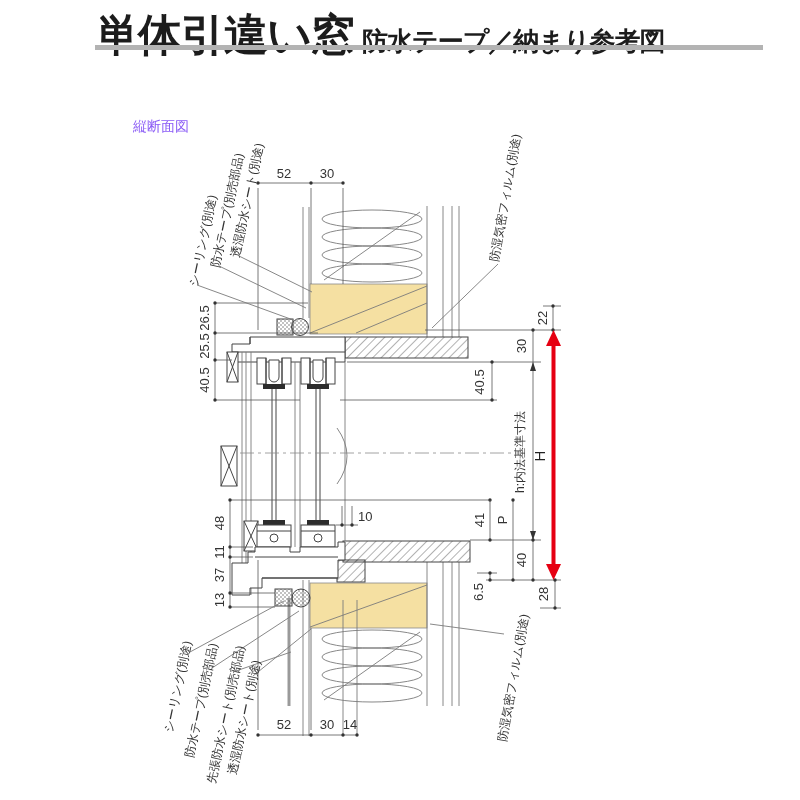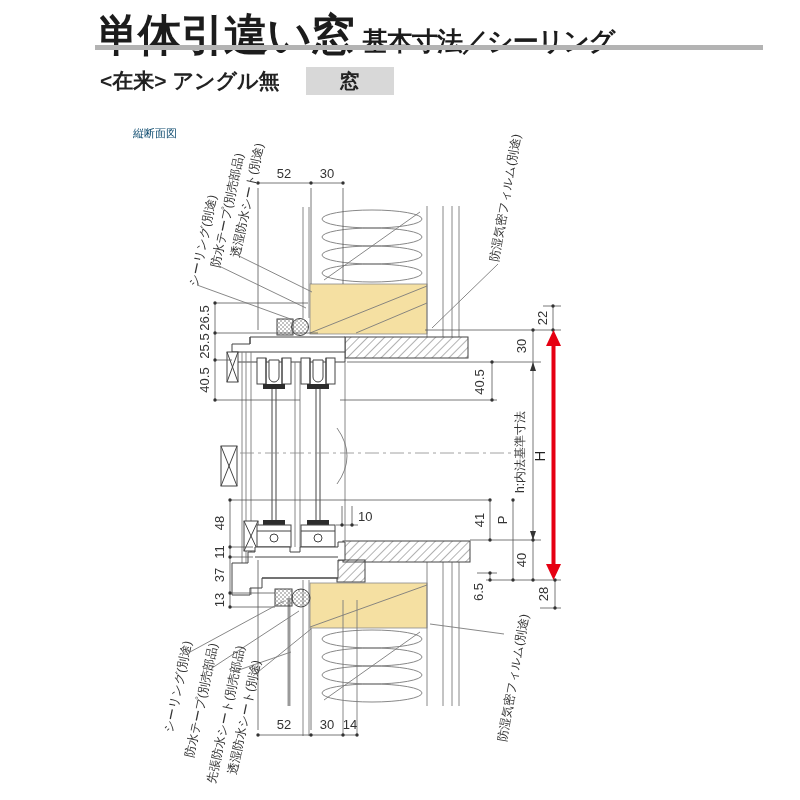--- a/index.html
+++ b/index.html
@@ -7,21 +7,21 @@
   #page{position:relative;width:800px;height:800px;background:#fff;overflow:hidden;}
   #hdr{position:absolute;left:95px;top:6px;width:670px;}
   #hdr .t1{font-size:44px;font-weight:bold;color:#1c1c1c;letter-spacing:-1px;}
   #hdr .t2{font-size:26px;font-weight:bold;color:#1c1c1c;letter-spacing:-1px;margin-left:8px;}
   #rule{position:absolute;left:95px;top:45px;width:668px;height:5px;background:#b3b3b3;}
   #sub{position:absolute;left:100px;top:67px;display:flex;align-items:center;}
   #sub .s1{font-size:21px;font-weight:bold;color:#222;}
   #sub .s2{font-size:21px;font-weight:bold;color:#222;margin-left:6px;}
   #sub .tag{margin-left:26px;width:88px;height:28px;background:#d8d8d8;display:flex;
     align-items:center;justify-content:center;font-size:20px;font-weight:bold;color:#222;}
-  #sect{position:absolute;left:133px;top:126px;font-size:11px;color:#0c4a6e;}
+  #sect{position:absolute;left:133px;top:118px;font-size:14px;color:#8b5cf6;}
   svg{position:absolute;left:0;top:0;}
   .ln{stroke:#454545;stroke-width:1;fill:none;}
   .lnw{stroke:#454545;stroke-width:1;fill:#fff;}
   .thin{stroke:#7a7a7a;stroke-width:0.9;fill:none;}
   .dim{stroke:#555;stroke-width:0.8;fill:none;}
   .dimtxt{font-size:13px;fill:#333;}
   .small{font-size:12px;fill:#333;}
   .dot{fill:#333;stroke:none;}
   .blk{fill:#2c2c2c;stroke:none;}
   .hatchfill{fill:url(#hatch);stroke:#454545;stroke-width:1;}
@@ -293,22 +293,17 @@
     <text class="small" x="193" y="758" transform="rotate(-78 193 758)">防水テープ(別売部品)</text>
     <text class="small" x="215" y="784" transform="rotate(-78 215 784)">先張防水シート(別売部品)</text>
     <text class="small" x="236" y="775" transform="rotate(-78 236 775)">透湿防水シート(別途)</text>
 
     <line class="thin" x1="504" y1="634" x2="430" y2="624"></line>
     <text class="small" x="506" y="742" transform="rotate(-80 506 742)">防湿気密フィルム(別途)</text>
   </g>
 </svg>
 
   <div id="hdr">
-    <span class="t1">単体引違い窓</span><span class="t2">基本寸法／シーリング</span>
+    <span class="t1">単体引違い窓</span><span class="t2">防水テープ／納まり参考図</span>
   </div>
   <div id="rule"></div>
-  <div id="sub">
-    <span class="s1">&lt;在来&gt;</span>
-    <span class="s2">アングル無</span>
-    <span class="tag">窓</span>
-  </div>
   <div id="sect">縦断面図</div>
 </div>
 
 </body></html>

